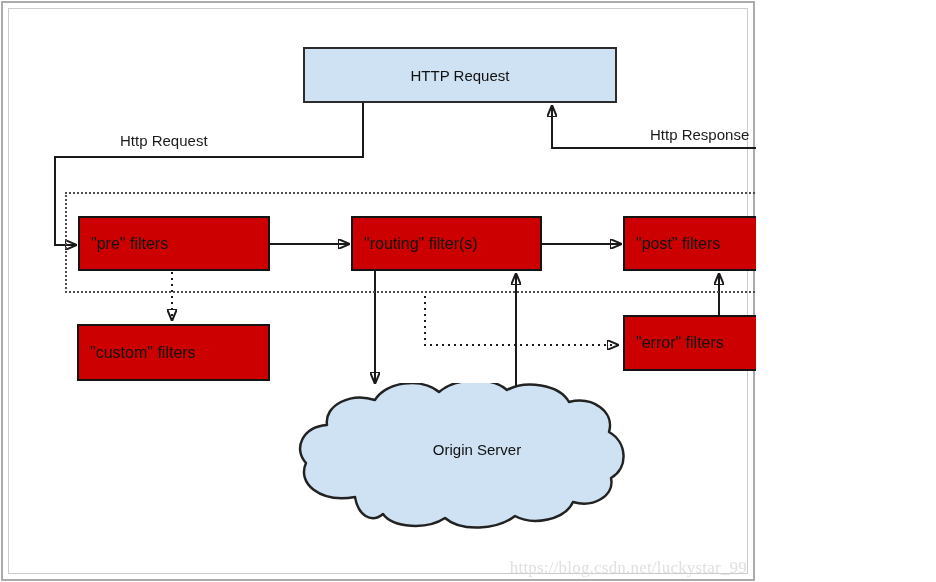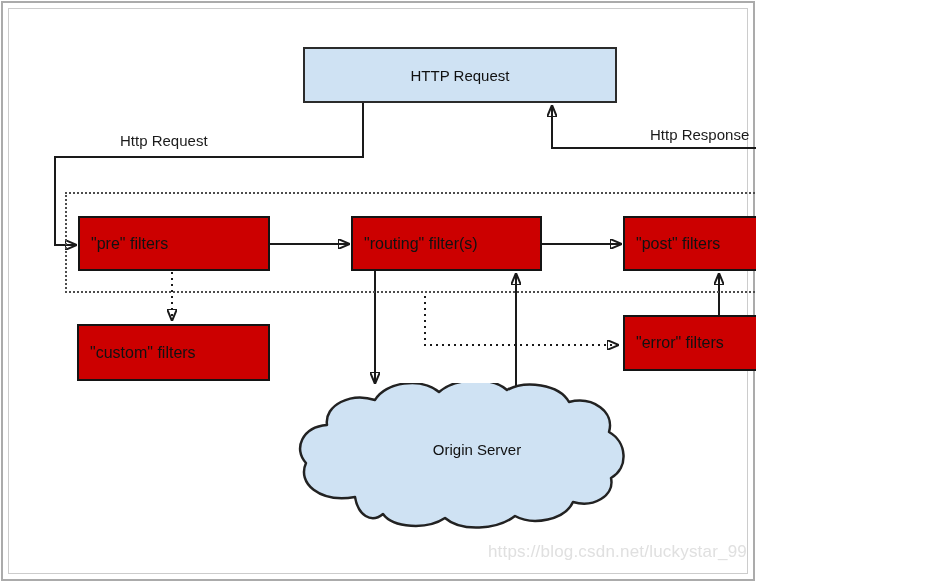--- a/index.html
+++ b/index.html
@@ -85,24 +85,25 @@
     position: absolute;
     left: 16px; top: 58px;
     width: 100%;
     text-align: center;
     font-size: 15px;
     color: #111111;
   }
   .watermark {
     position: absolute;
     right: 9px;
-    bottom: 20px;
+    bottom: 4px;
     font-size: 17px;
     color: var(--watermark);
     letter-spacing: 0.2px;
+    font-family: Liberation Serif, serif;
   }
 </style>
 </head>
 <body>
 
 <div class="stage" style="--filter-fill: #cc0000; --box-fill: #cfe2f3; --line: #1a1a1a; --watermark: #e0e0e0;">
 
   <div class="frame-outer"></div>
   <div class="frame-inner"></div>
 

